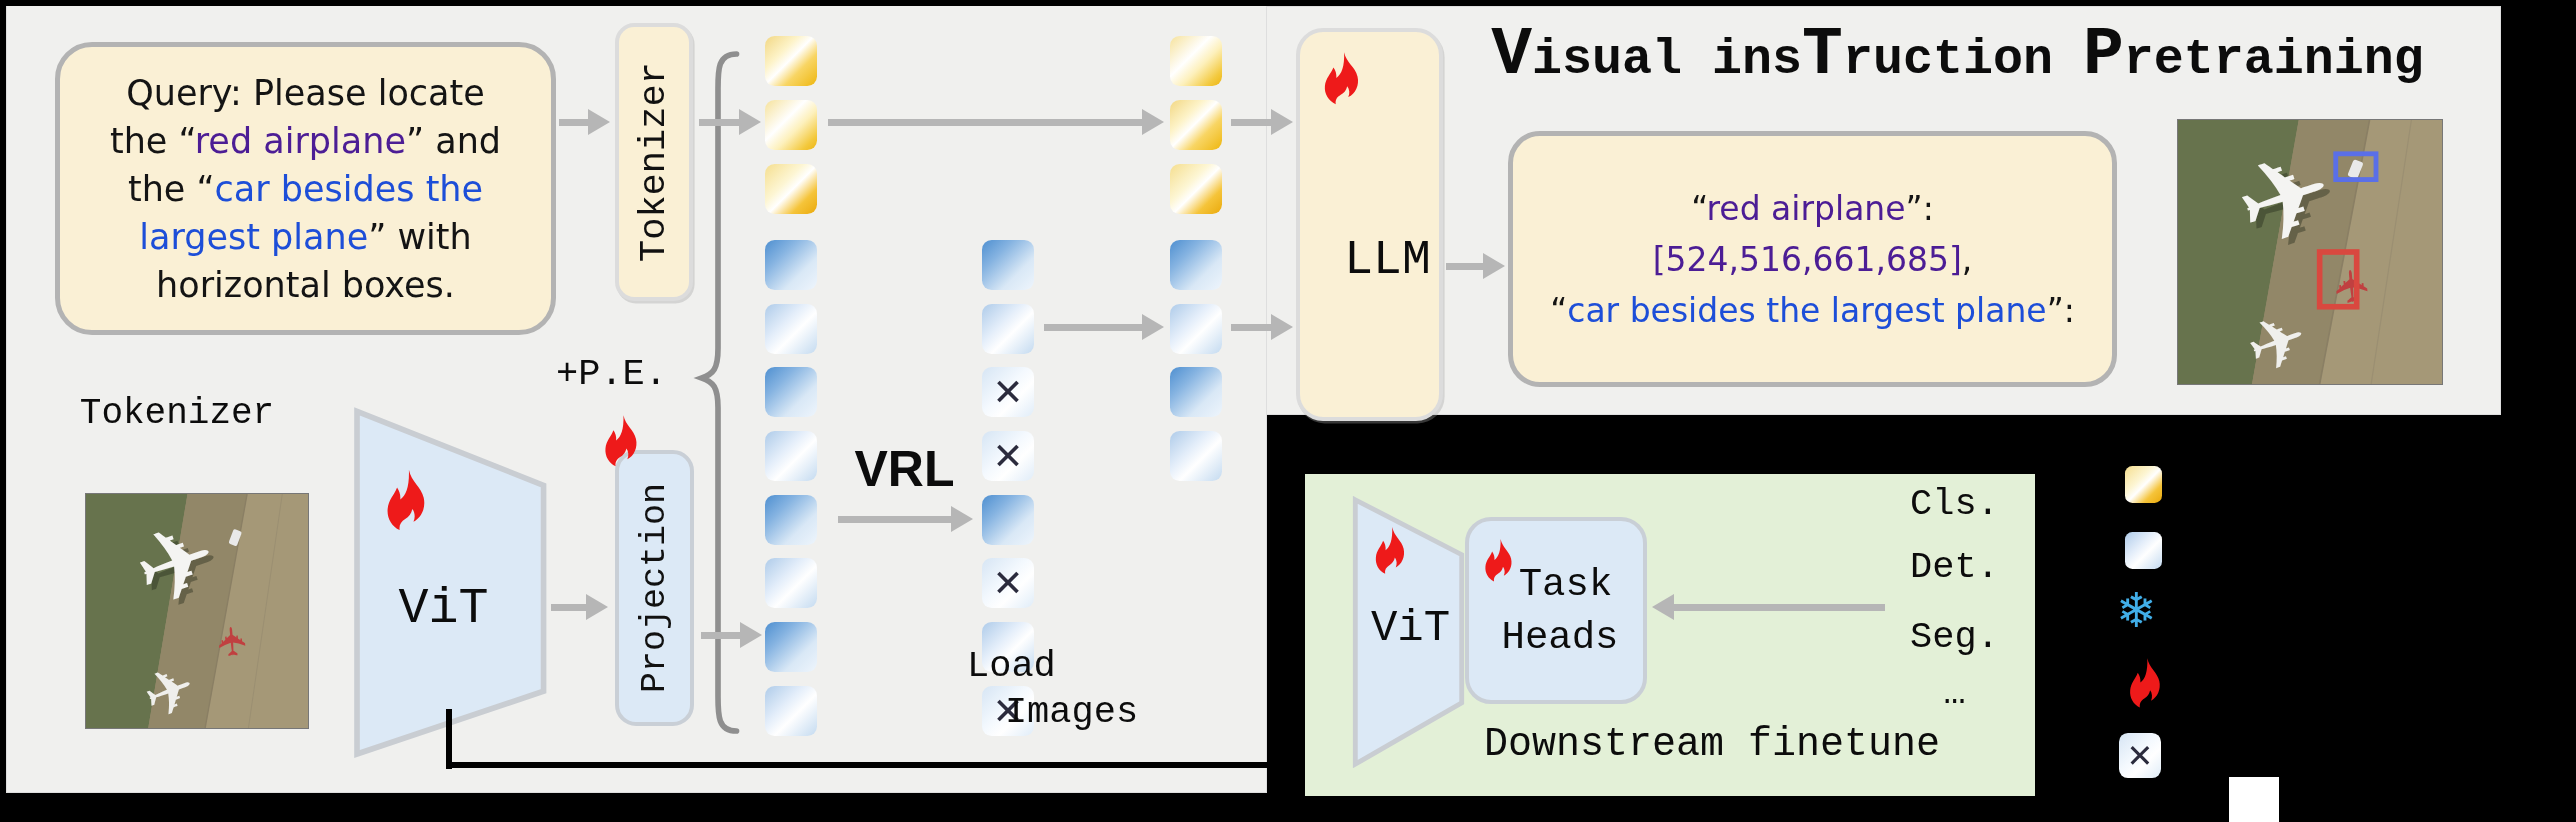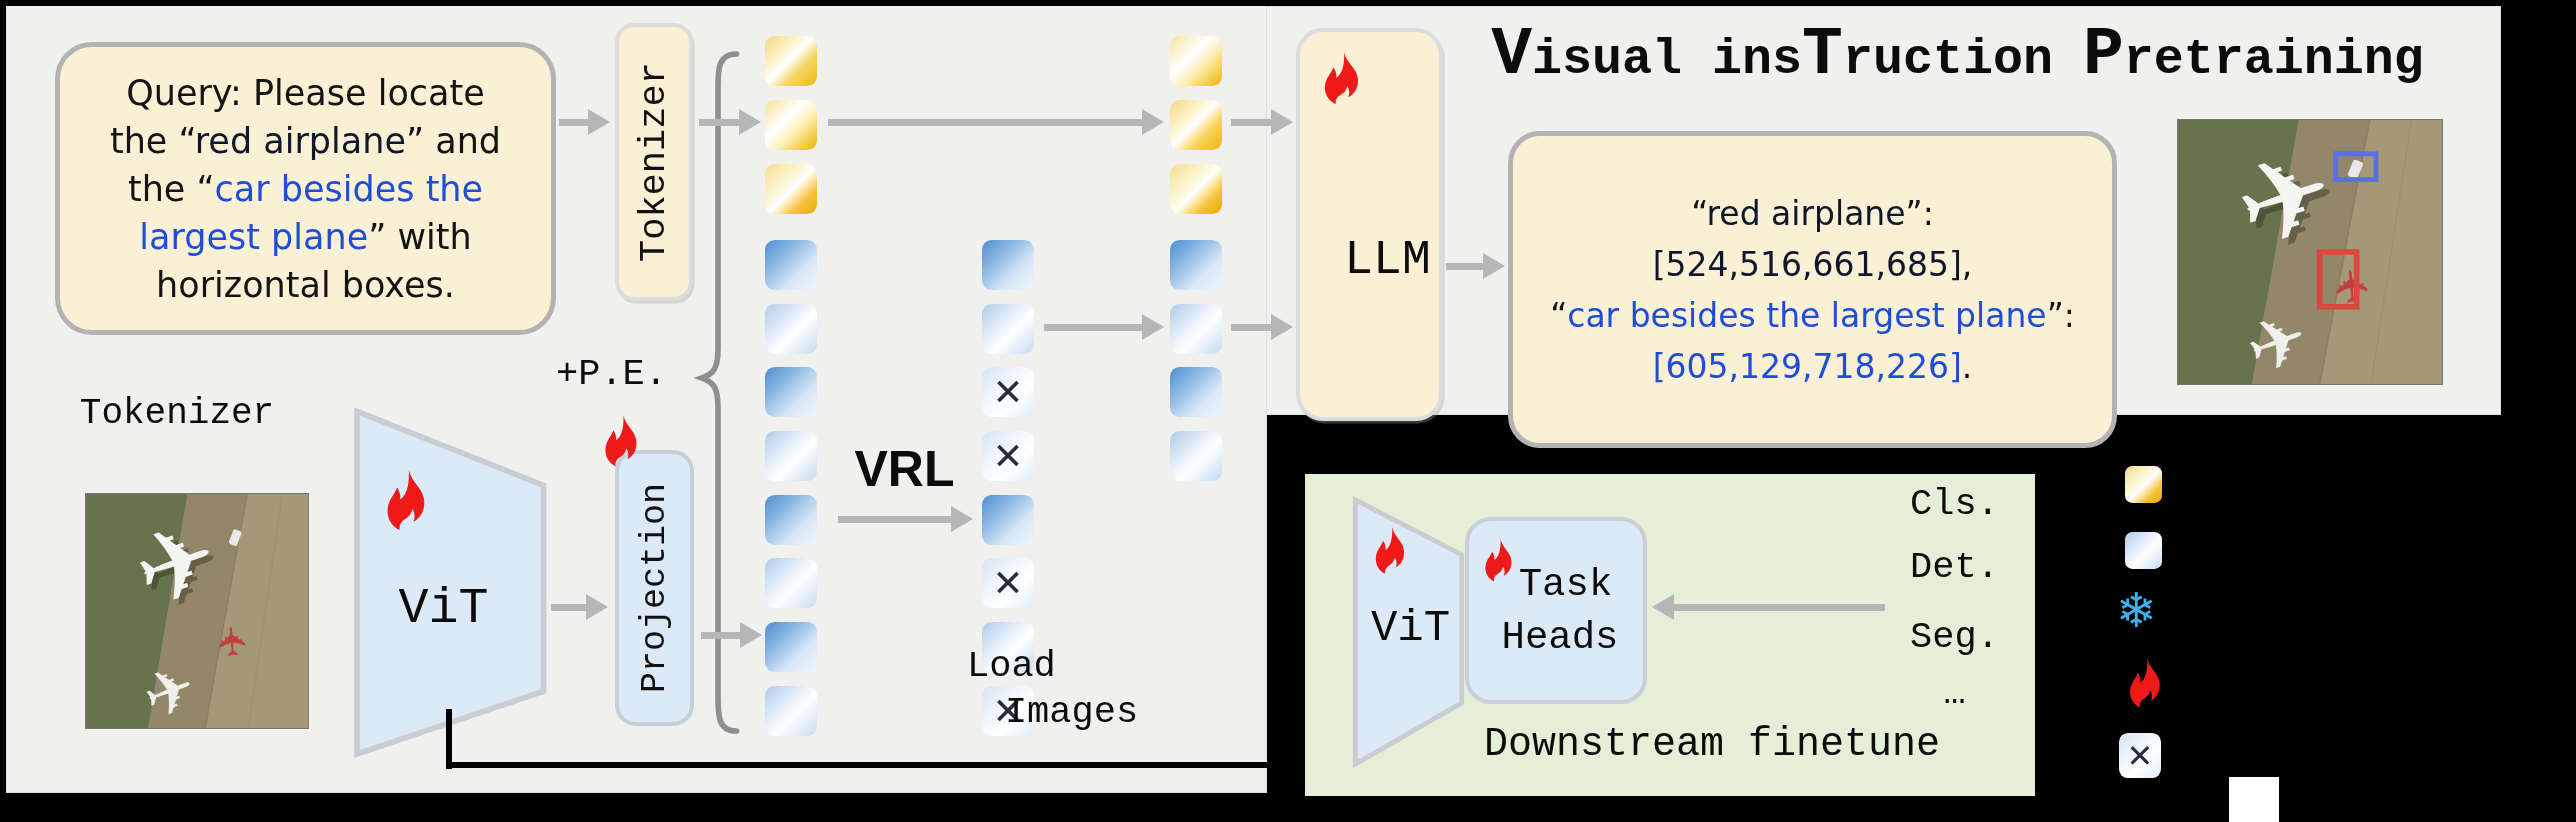--- a/index.html
+++ b/index.html
@@ -4,21 +4,21 @@
 <style>
   html,body{margin:0;padding:0;background:#000;}
   #canvas{position:relative;width:2576px;height:823px;background:#000;overflow:hidden;
           font-family:"Liberation Sans",sans-serif;}
   .abs{position:absolute;}
   .panel{position:absolute;background:#f0f0ee;border:1.6px solid #dedede;box-sizing:border-box;}
   
   .bubble{position:absolute;background:#faf0d5;border:5.6px solid #b3b3b3;border-radius:37px;
           box-sizing:border-box;display:flex;align-items:center;justify-content:center;
           text-align:center;font-family:"DejaVu Sans",sans-serif;color:#141414;}
-  .bubble .seg.red{color:#0f172a;text-align:center;}
+  .bubble .seg.red{color:#4c1d95;text-align:center;}
   .bubble .seg.blue{color:#1d4ed8;}
   .cream-box{position:absolute;background:#faf0d5;border:4px solid #dcdcdc;border-radius:19.3px;
              box-sizing:border-box;box-shadow:1.6px 2.4px 0 rgba(160,160,160,.35);}
   .blue-box{position:absolute;background:#dce9f6;border:4px solid #c9cfd6;border-radius:21px;
             box-sizing:border-box;}
   .vtext{display:flex;align-items:center;justify-content:center;height:100%;width:100%;
          writing-mode:vertical-rl;transform:rotate(180deg);
          font-family:"Liberation Mono",monospace;font-size:37px;color:#111;}
   .mono{font-family:"Liberation Mono",monospace;color:#0c0c0c;}
   
@@ -117,26 +117,25 @@
       <div class="tok bB" style="left: 1170px; top: 431px;"></div>
     </div>
 
   <div class="cream-box" style="left:1296px;top:28px;width:147px;height:393px;border-radius:27px;">
     <div class="fire" style="left:17.7px;top:17.7px;width:47px;height:61px;"><svg width="100%" height="100%" viewBox="0 0 32 40" preserveAspectRatio="none">
           <path d="M17.8 1.5 C19.2 8.3 25.4 11.2 26.9 17.3 C28.3 23.1 25.5 28.5 20.6 30.9 C21.8 28.4 21.5 25.6 19.9 23.7 C19.3 26.4 17.7 28.1 15.5 29.3 C12.9 30.8 11.6 32.7 12.1 35.5 C7.1 33.4 4.2 28.7 4.7 23.6 C5.2 18.4 8.8 15.7 10.5 11.5 C12 13.5 12.7 15.6 12.5 18.3 C16.1 15.8 18.1 11 17.8 1.5 Z" fill="#ee1a1a"></path>
         </svg></div>
     <div class="abs mono" style="left:0;top:201px;width:100%;text-align:center;font-size:48px;margin-left:18px;">LLM</div>
   </div>
 
-  <div class="bubble" style="left:1508px;top:131px;width:609px;height:317px;font-size:33px;line-height:51px;border-radius:32px;">
+  <div class="bubble" style="left:1508px;top:131px;width:609px;height:256px;font-size:33px;line-height:51px;border-radius:32px;">
     <div>
         <div><span class="seg ink">“</span><span class="seg red">red airplane</span><span class="seg ink">”:</span></div>
         <div><span class="seg red">[524,516,661,685]</span><span class="seg ink">,</span></div>
         <div><span class="seg ink">“</span><span class="seg blue">car besides the largest plane</span><span class="seg ink">”:</span></div>
-        <div><span class="seg blue">[605,129,718,226]</span><span class="seg ink">.</span></div>
       </div>
   </div>
 
   <div class="scene" style="left:2177px;top:119px;width:264px;height:264px;"><svg width="100%" height="100%" viewBox="0 0 328 328" preserveAspectRatio="none" font-family="DejaVu Sans,sans-serif">
         <rect x="0" y="0" width="328" height="328" fill="#998d70"></rect>
         <polygon points="0,0 150,0 92,328 0,328" fill="#67734d"></polygon>
         <polygon points="150,0 238,0 176,328 92,328" fill="#928768"></polygon>
         <polygon points="238,0 328,0 328,328 176,328" fill="#a59877"></polygon>
         <line x1="238" y1="0" x2="176" y2="328" stroke="#8a7f64" stroke-width="2"></line>
         <line x1="290" y1="0" x2="240" y2="328" stroke="#9b8f72" stroke-width="1.5"></line>

